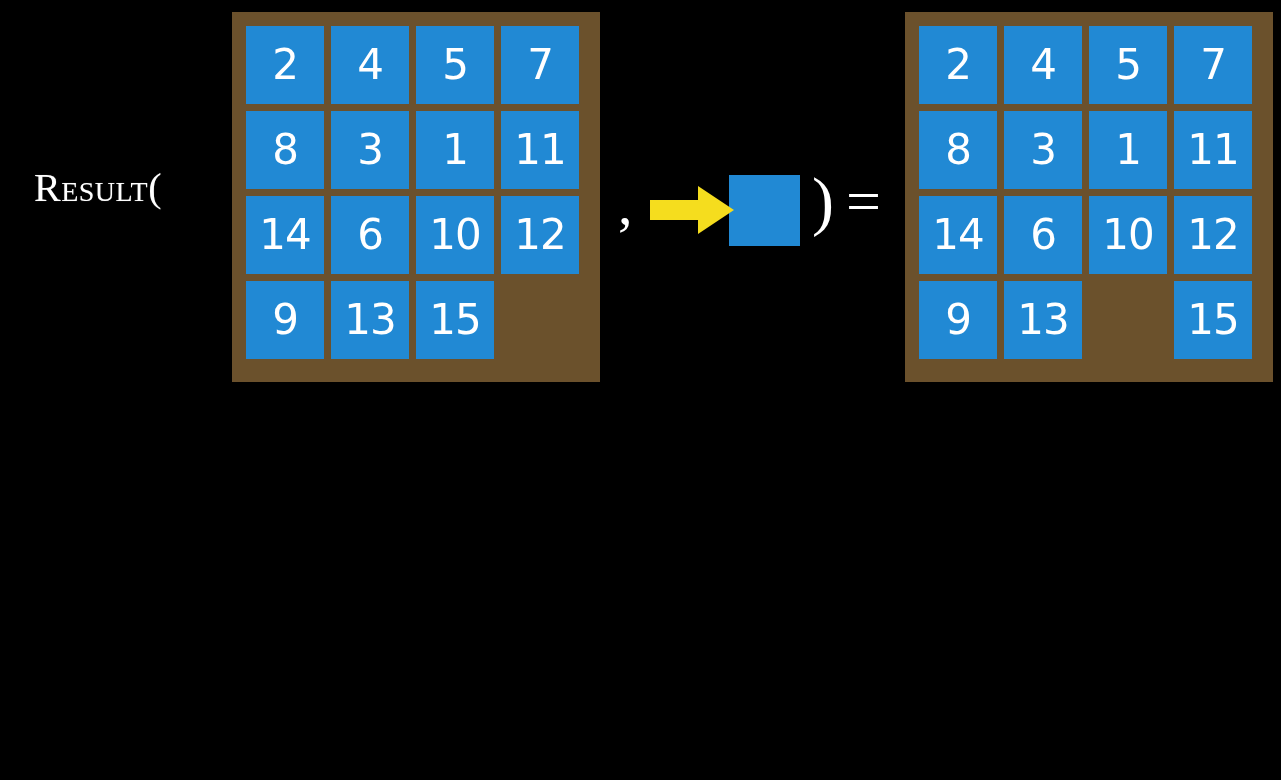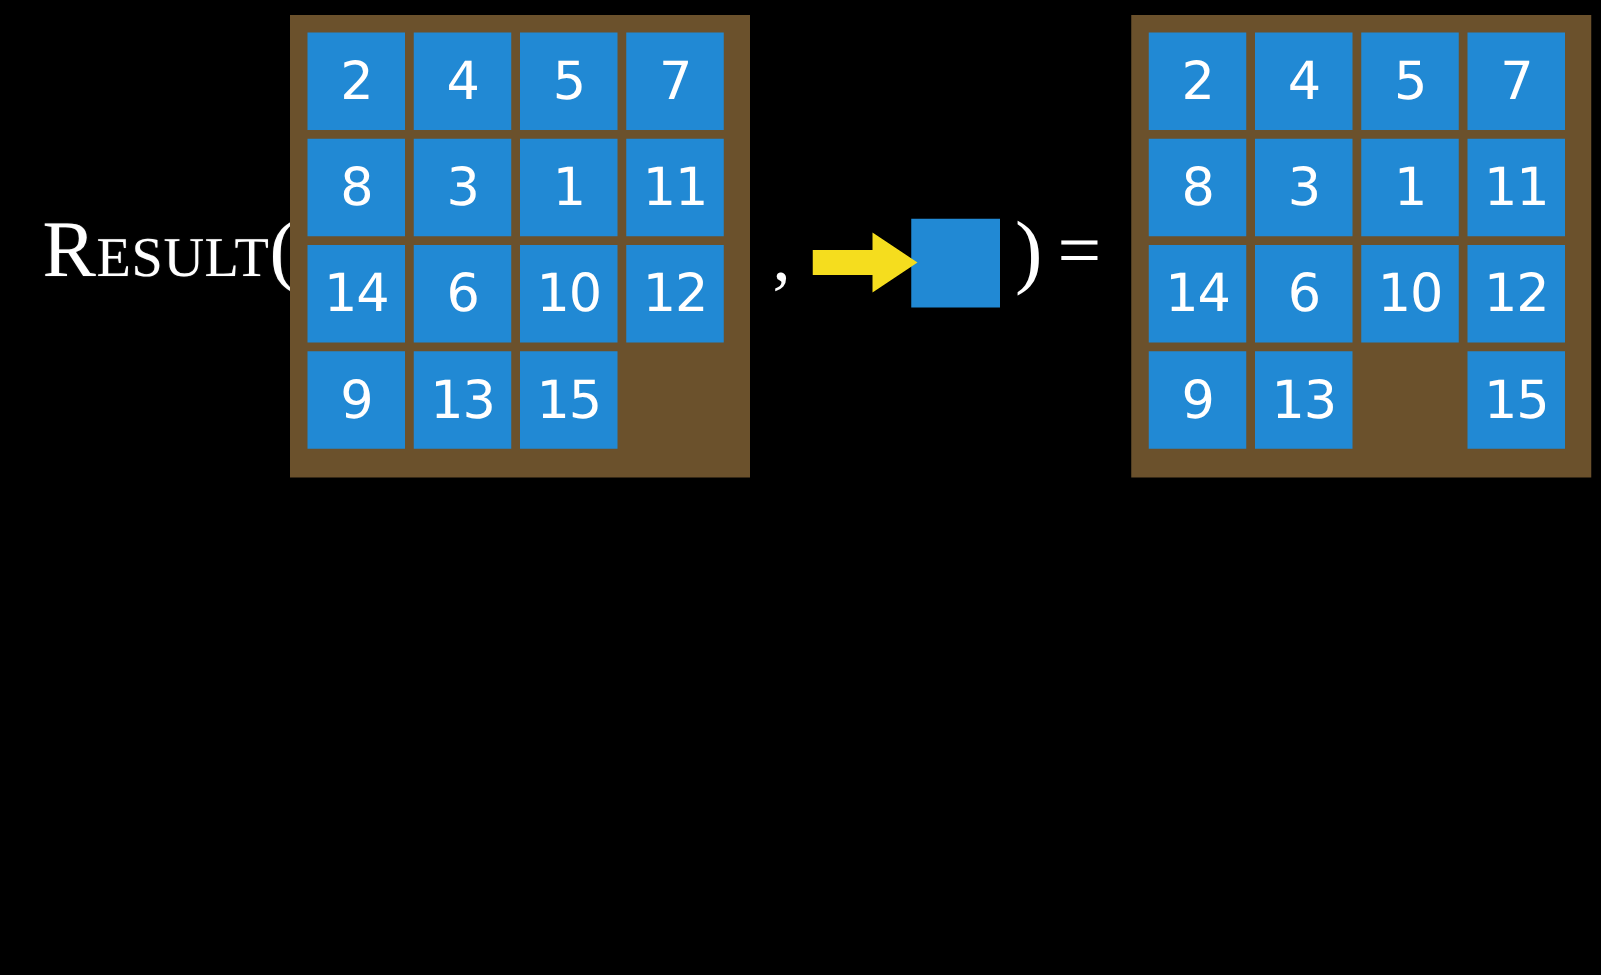--- a/index.html
+++ b/index.html
@@ -34,21 +34,21 @@
   .eq-row.row-1 { top: 0px; }
   .eq-row.row-2 { top: 390px; }
 
   
   .result-label {
     position: absolute;
     left: 34px;
     top: 168px;
     font-family: "Liberation Serif", "DejaVu Serif", serif;
     color: #ffffff;
-    font-size: 64px;
+    font-size: 40px;
     line-height: 1;
     font-variant: small-caps;
     letter-spacing: 0.5px;
     white-space: nowrap;
     text-shadow: 0 0 1px rgba(255,255,255,0.35);
   }
 
   
   .punct {
     position: absolute;

